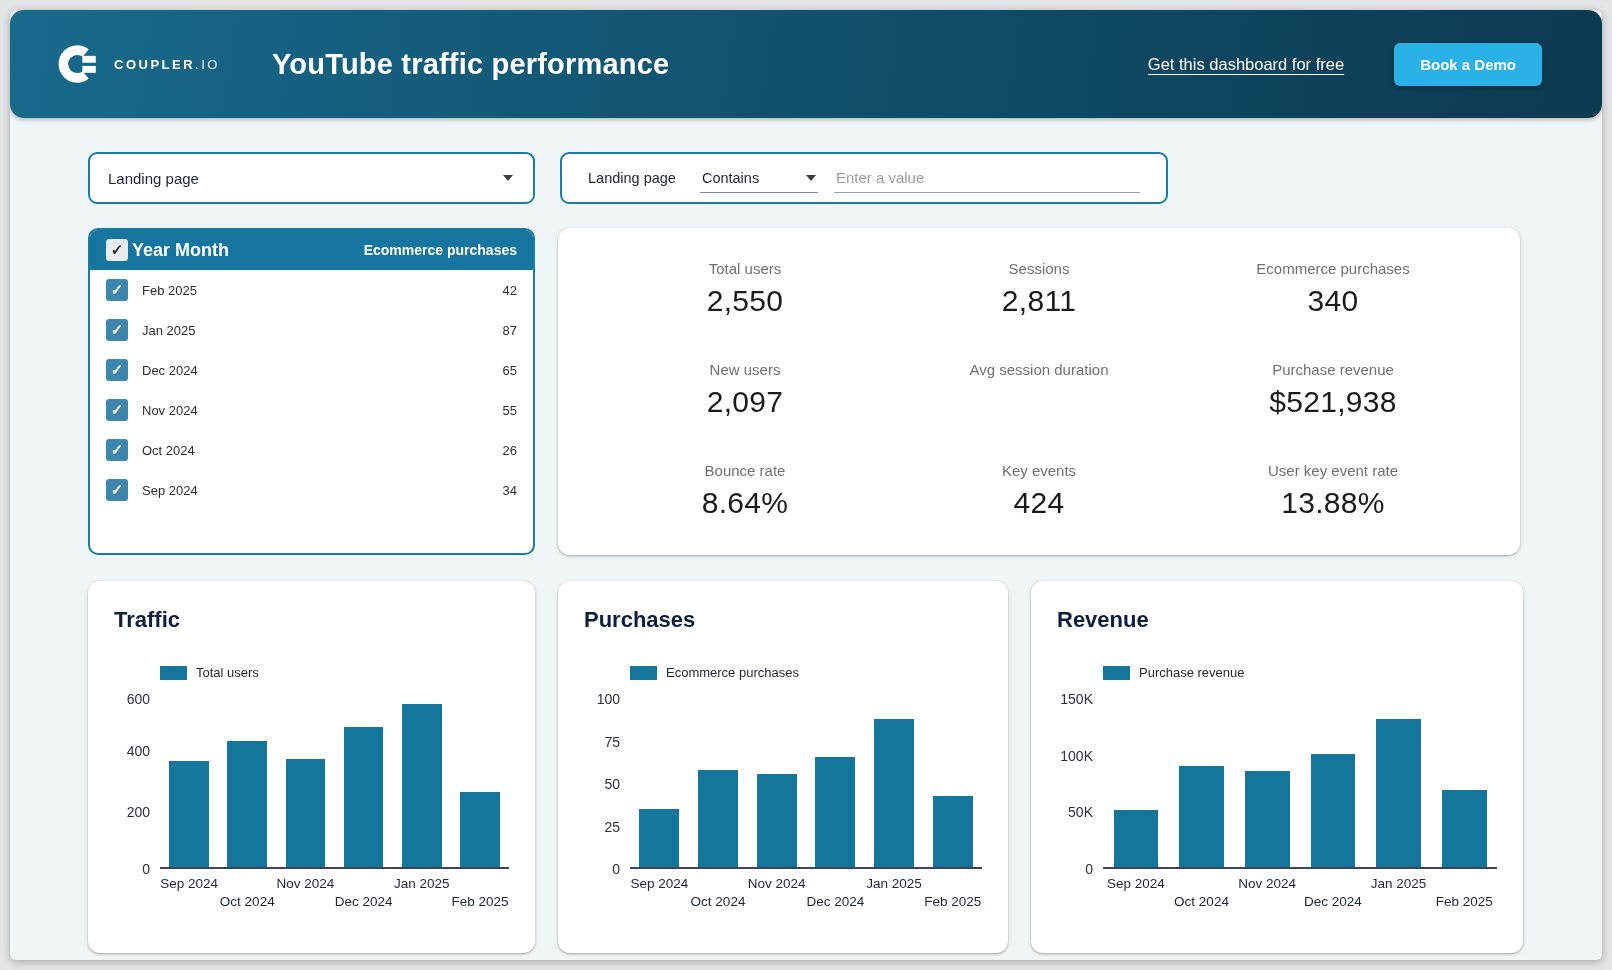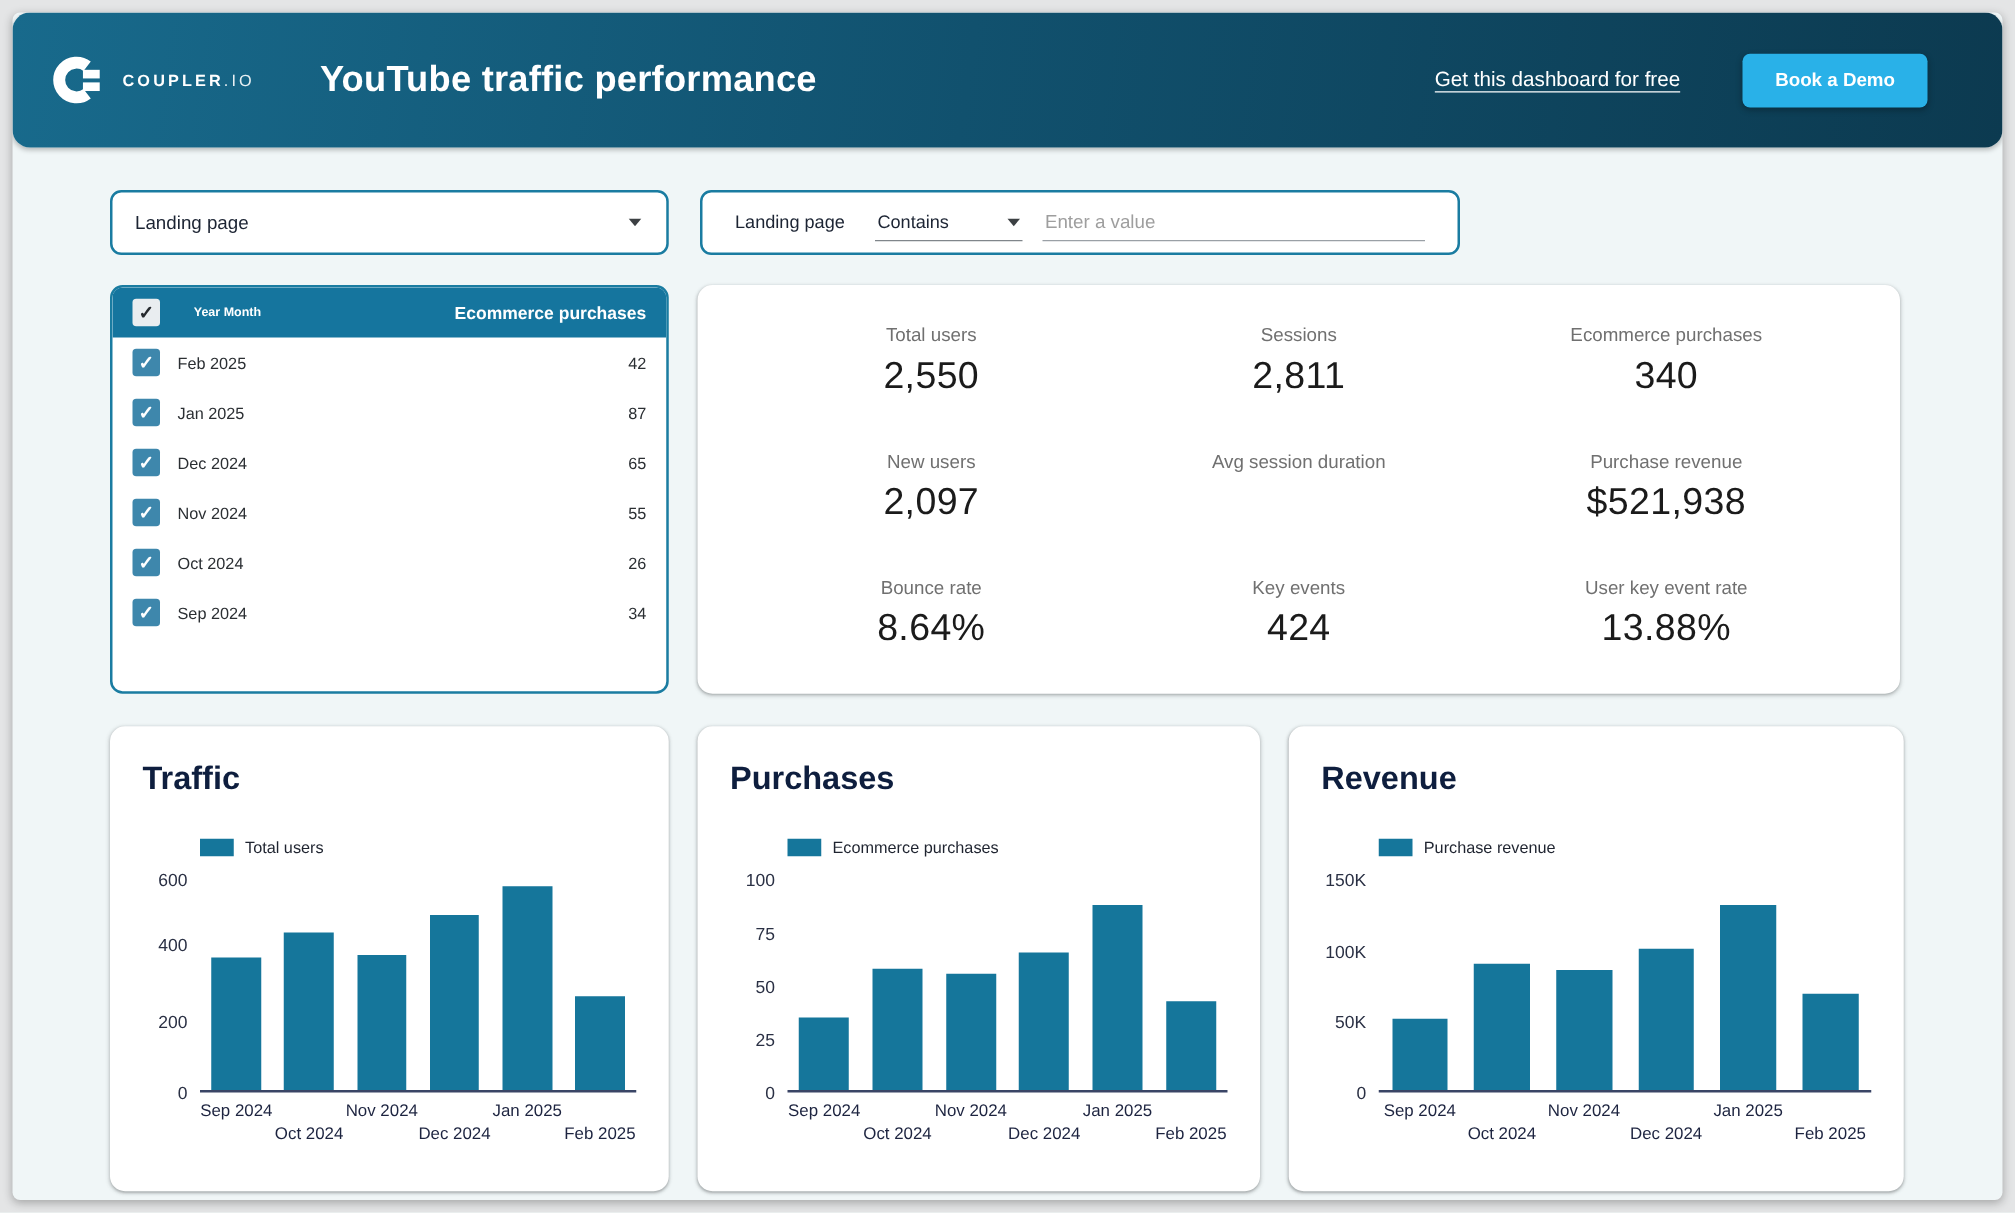--- a/index.html
+++ b/index.html
@@ -16,21 +16,21 @@
     border-radius: 6px;
     box-shadow: 0 2px 8px rgba(0,0,0,.28);
     overflow: hidden;
   }
   
   .banner {
     height: 108px; width: 100%;
     border-radius: 14px;
     background: linear-gradient(98deg, #186a8c 0%, #11516e 48%, #0c3a50 100%);
     display: flex; align-items: center;
-    padding: 0 60px 0 30px;
+    padding: 0 60px 0 46px;
     box-shadow: 0 2px 4px rgba(0,0,0,.25);
   }
   .brand { display: flex; align-items: center; gap: 12px; }
   .brand-text { color: #fff; font-size: 13px; font-weight: 700; letter-spacing: 2.5px; }
   .brand-text .suffix { font-weight: 400; opacity: .9; letter-spacing: 2.5px; }
   .banner-title { color: #fff; font-size: 29px; font-weight: 700; margin-left: 52px; letter-spacing: .2px; }
   .banner-link {
     margin-left: auto; color: #fff; font-size: 16.5px;
     text-decoration: underline; text-underline-offset: 4px; cursor: pointer;
   }
@@ -77,21 +77,21 @@
   }
   
   .table-card {
     width: 447px; height: 327px; background: #fff;
     border: 2px solid #1a7ca1; border-radius: 10px; overflow: hidden;
   }
   .thead {
     background: #15759e; height: 40px;
     display: flex; align-items: center; padding: 0 16px;
   }
-  .thead .col1 { color: #fff; font-size: 10px; font-weight: 700; margin-left: 27px; }
+  .thead .col1 { color: #fff; font-size: 18px; font-weight: 700; margin-left: 4px; }
   .thead .col2 { color: #fff; font-size: 14px; font-weight: 700; margin-left: auto; }
   .cb {
     width: 22px; height: 22px; border-radius: 3px; flex: 0 0 22px;
     display: flex; align-items: center; justify-content: center;
     font-size: 15px; font-weight: 700; cursor: pointer;
   }
   .cb-light { background: #e9edf0; color: #26292e; }
   .cb-teal { background: #3e87ac; color: #fff; }
   .trow { display: flex; align-items: center; height: 40px; padding: 0 16px; cursor: pointer; }
   .trow .tlabel { font-size: 13px; color: #2b2f33; margin-left: 14px; }
@@ -101,21 +101,21 @@
     grid-template-columns: 1fr 1fr 1fr; grid-template-rows: 1fr 1fr 1fr; }
   .kpi { text-align: center; padding-top: 8px; }
   .kpi-label { font-size: 15px; color: #707070; }
   .kpi-value { font-size: 30px; color: #1b1b1b; margin-top: 7px; letter-spacing: .3px; }
   
   .charts-row { display: flex; gap: 23px; margin-top: 26px; }
   .chart-card { height: 372px; padding: 26px 26px 0; }
   .chart-card.c0 { width: 447px; }
   .chart-card.c1 { width: 450px; }
   .chart-card.c2 { width: 492px; }
-  .chart-title { font-size: 26px; font-weight: 700; color: #0e1e3e; }
+  .chart-title { font-size: 22px; font-weight: 700; color: #0e1e3e; }
   .legend { display: flex; align-items: center; gap: 9px; margin: 32px 0 0 46px; }
   .legend-swatch { width: 27px; height: 14px; }
   .legend-label { font-size: 13px; color: #1f2430; }
   .chart-area { display: flex; margin-top: 19px; }
   .yaxis { width: 46px; position: relative; height: 170px; flex: 0 0 46px; }
   .ytick { position: absolute; right: 10px; font-size: 14px; color: #2a3044; white-space: nowrap; text-align: center; }
   .plot {
     flex: 1; height: 170px; border-bottom: 2px solid #3a4566;
     display: flex; align-items: flex-end;
   }

